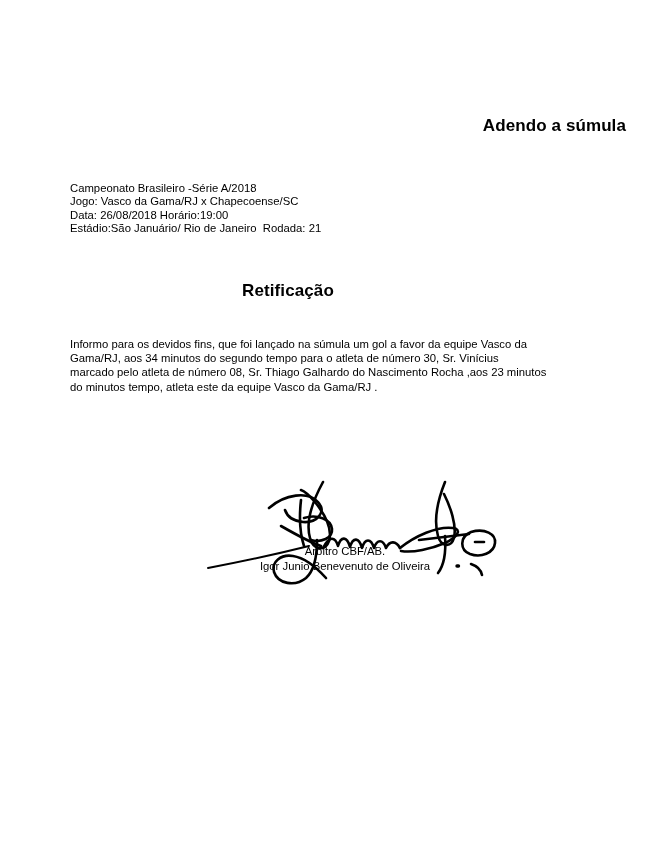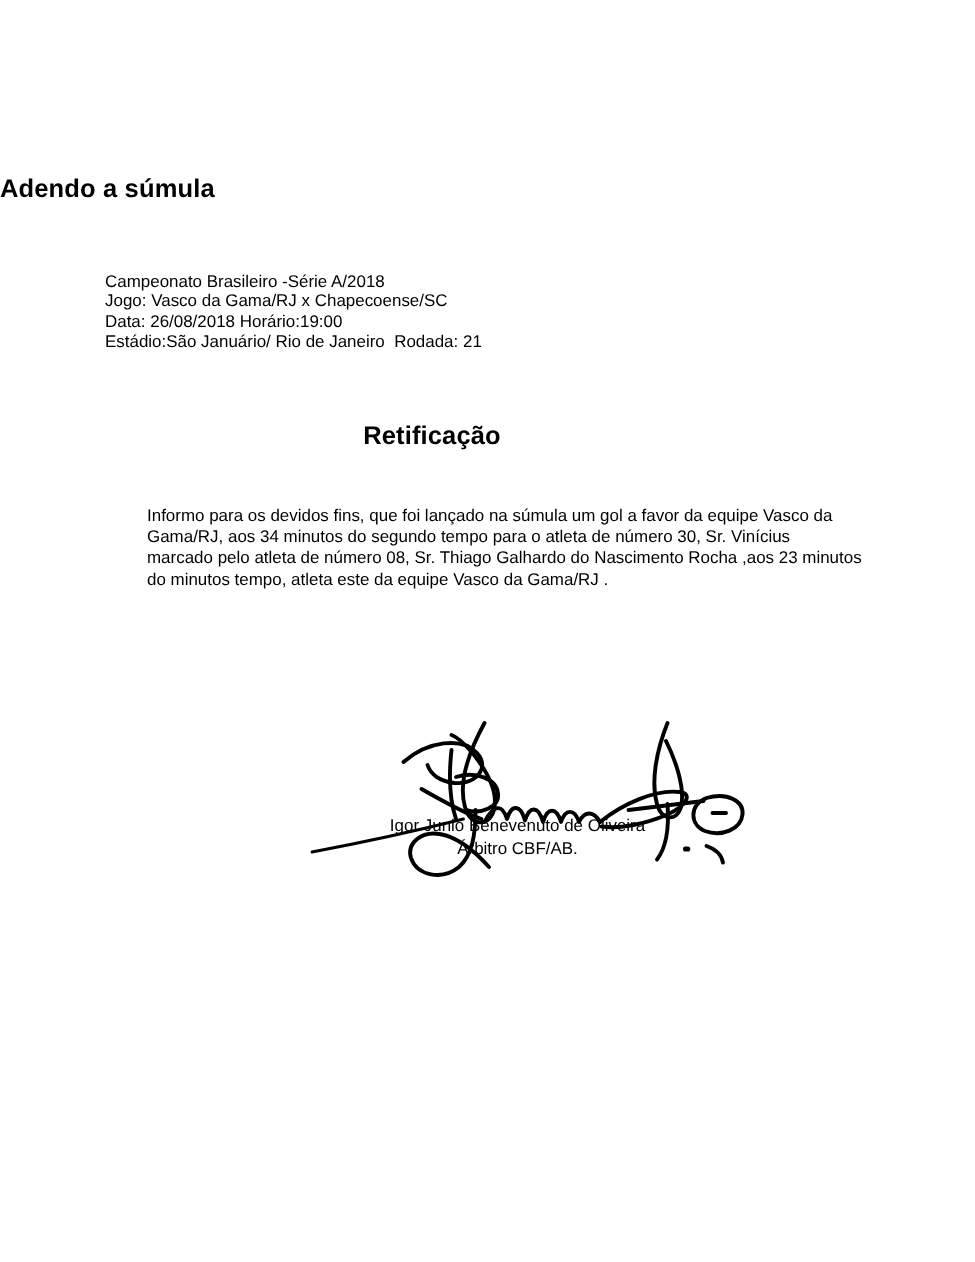--- a/index.html
+++ b/index.html
@@ -21,21 +21,21 @@
     background: #ffffff;
     overflow: hidden;
   }
 
   
   .doc-title {
     position: absolute;
     left: 0;
     top: 115px;
     width: 626px;
-    text-align: left;
+    text-align: right;
     font-size: 17px;
     font-weight: bold;
     letter-spacing: 0.1px;
     line-height: 22px;
     white-space: pre;
   }
   .section-title {
     position: absolute;
     left: 0;
     top: 280px;
@@ -63,21 +63,20 @@
   }
 
   
   .body-text {
     position: absolute;
     left: 70px;
     top: 337px;
     width: 512px;
     font-size: 11.3px;
     line-height: 14.2px;
-    margin-left: 28px;
   }
   .body-text .body-line {
     white-space: pre;
     display: block;
   }
 
   
   .place-date {
     position: absolute;
     left: 70px;
@@ -181,19 +180,19 @@
 
         <path d="M270 64 L 279 64"></path>
 
         <path d="M252 88 L 253.5 88" stroke-width="3.4"></path>
 
         <path d="M266 86 C 272 88, 276 92, 277 97"></path>
       </g>
     </svg>
 
     <div class="signer-lines">
+      <span class="signer-line">Árbitro CBF/AB.</span>
       <span class="signer-line">Igor Junio Benevenuto de Oliveira</span>
-      <span class="signer-line">Árbitro CBF/AB.</span>
     </div>
 
   </div>
 
 </div>
 
 </body></html>

